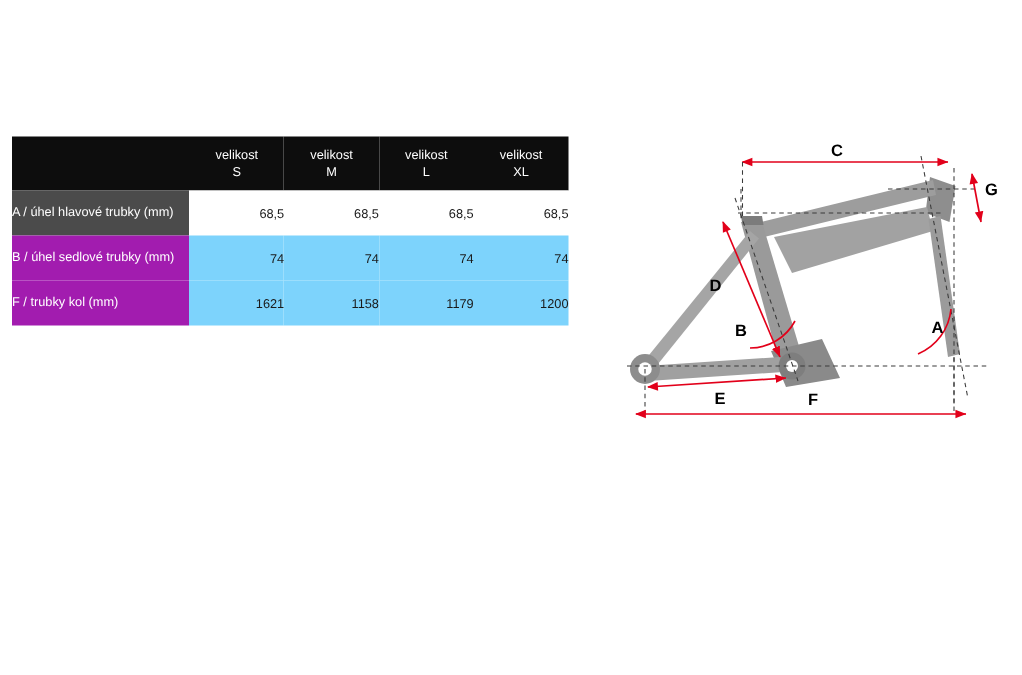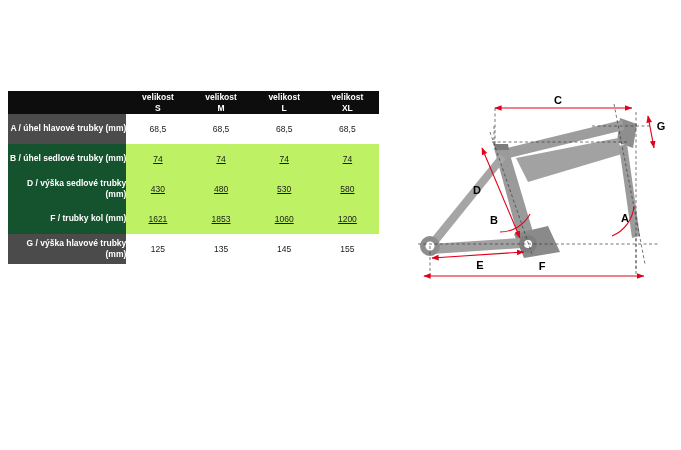--- a/index.html
+++ b/index.html
@@ -29,23 +29,23 @@
     padding: 0;
     margin: 0;
     border: none;
   }
 
   
   .hdr-cell {
     background: #0d0d0d;
     color: #ffffff;
     font-size: 8.5px;
-    font-weight: bold;
+    font-weight: normal;
     text-align: center;
-    height: 23px;
+    height: 36px;
     vertical-align: middle;
     line-height: 1.25;
   }
   .hdr-cell.corner {
     width: 118px;
   }
   .hdr-size {
     width: 63px;
   }
   .hdr-word {
@@ -57,39 +57,37 @@
 
   
   .row-label {
     background: #4b4b4b;
     color: #ffffff;
     font-size: 8.5px;
     line-height: 1.3;
     padding: 4px 6px 4px 5px;
     height: 30px;
     vertical-align: middle;
-    text-align: right;
-    font-weight: bold;
+    text-align: left;
   }
   tr.alt .row-label {
-    background: #14532d;
+    background: #a21caf;
   }
 
   
   .val {
     font-size: 8.5px;
     color: #1a1a1a;
-    text-align: center;
+    text-align: right;
     vertical-align: middle;
     height: 30px;
     background: #ffffff;
   }
   tr.alt .val {
-    background: #bef264;
-    text-decoration: underline;
+    background: #7dd3fc;
   }
 
   
   #diagram {
     position: absolute;
     left: 396px;
     top: 86px;
     width: 278px;
     height: 220px;
   }
@@ -137,39 +135,25 @@
       <td class="val">68,5</td>
     </tr>
     <tr class="alt">
       <td class="row-label">B / úhel sedlové trubky (mm)</td>
       <td class="val">74</td>
       <td class="val">74</td>
       <td class="val">74</td>
       <td class="val">74</td>
     </tr>
     <tr class="alt">
-      <td class="row-label">D / výška sedlové trubky (mm)</td>
-      <td class="val">430</td>
-      <td class="val">480</td>
-      <td class="val">530</td>
-      <td class="val">580</td>
-    </tr>
-    <tr class="alt">
       <td class="row-label">F / trubky kol (mm)</td>
       <td class="val">1621</td>
-      <td class="val">1853</td>
-      <td class="val">1060</td>
+      <td class="val">1158</td>
+      <td class="val">1179</td>
       <td class="val">1200</td>
-    </tr>
-    <tr>
-      <td class="row-label">G / výška hlavové trubky (mm)</td>
-      <td class="val">125</td>
-      <td class="val">135</td>
-      <td class="val">145</td>
-      <td class="val">155</td>
     </tr>
   </tbody>
 </table>
 
 <div id="diagram">
   <svg width="278" height="220" viewBox="0 0 278 220" xmlns="http://www.w3.org/2000/svg">
     <defs>
       <marker id="arrR" markerWidth="7" markerHeight="7" refX="6.4" refY="3" orient="auto">
         <path d="M0,0.4 L6.6,3 L0,5.6 z" fill="#e2001a"></path>
       </marker>

